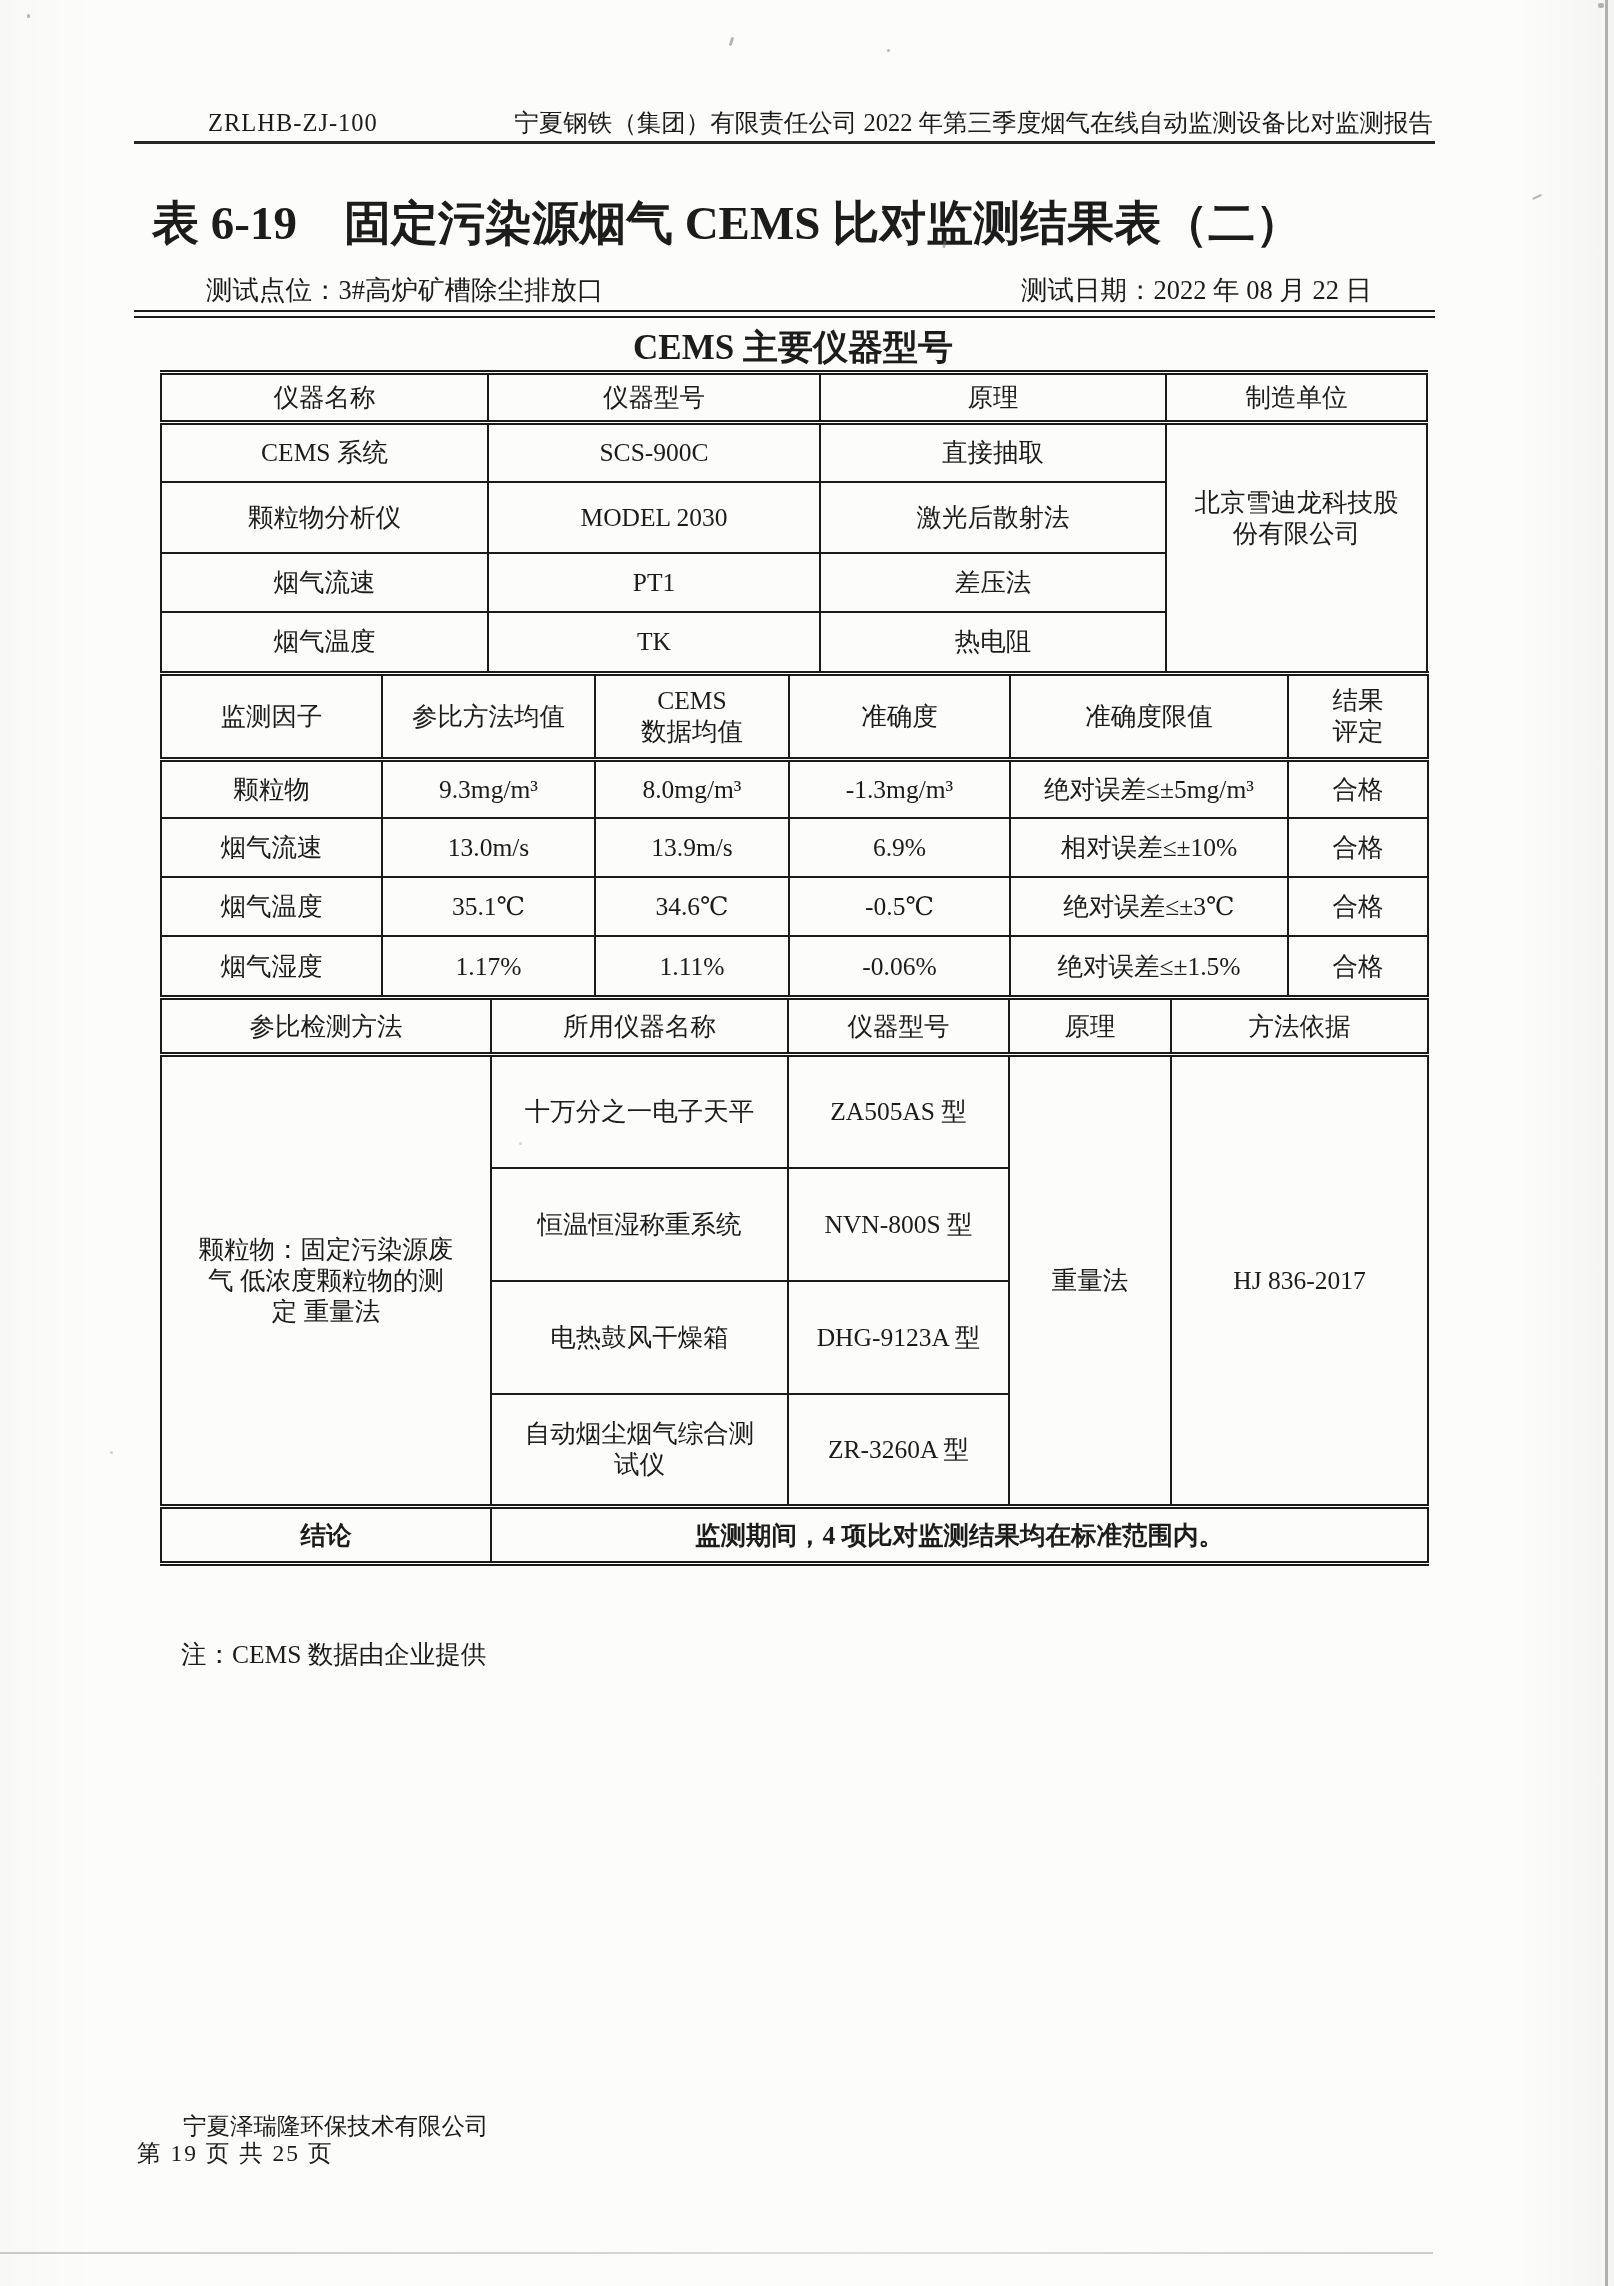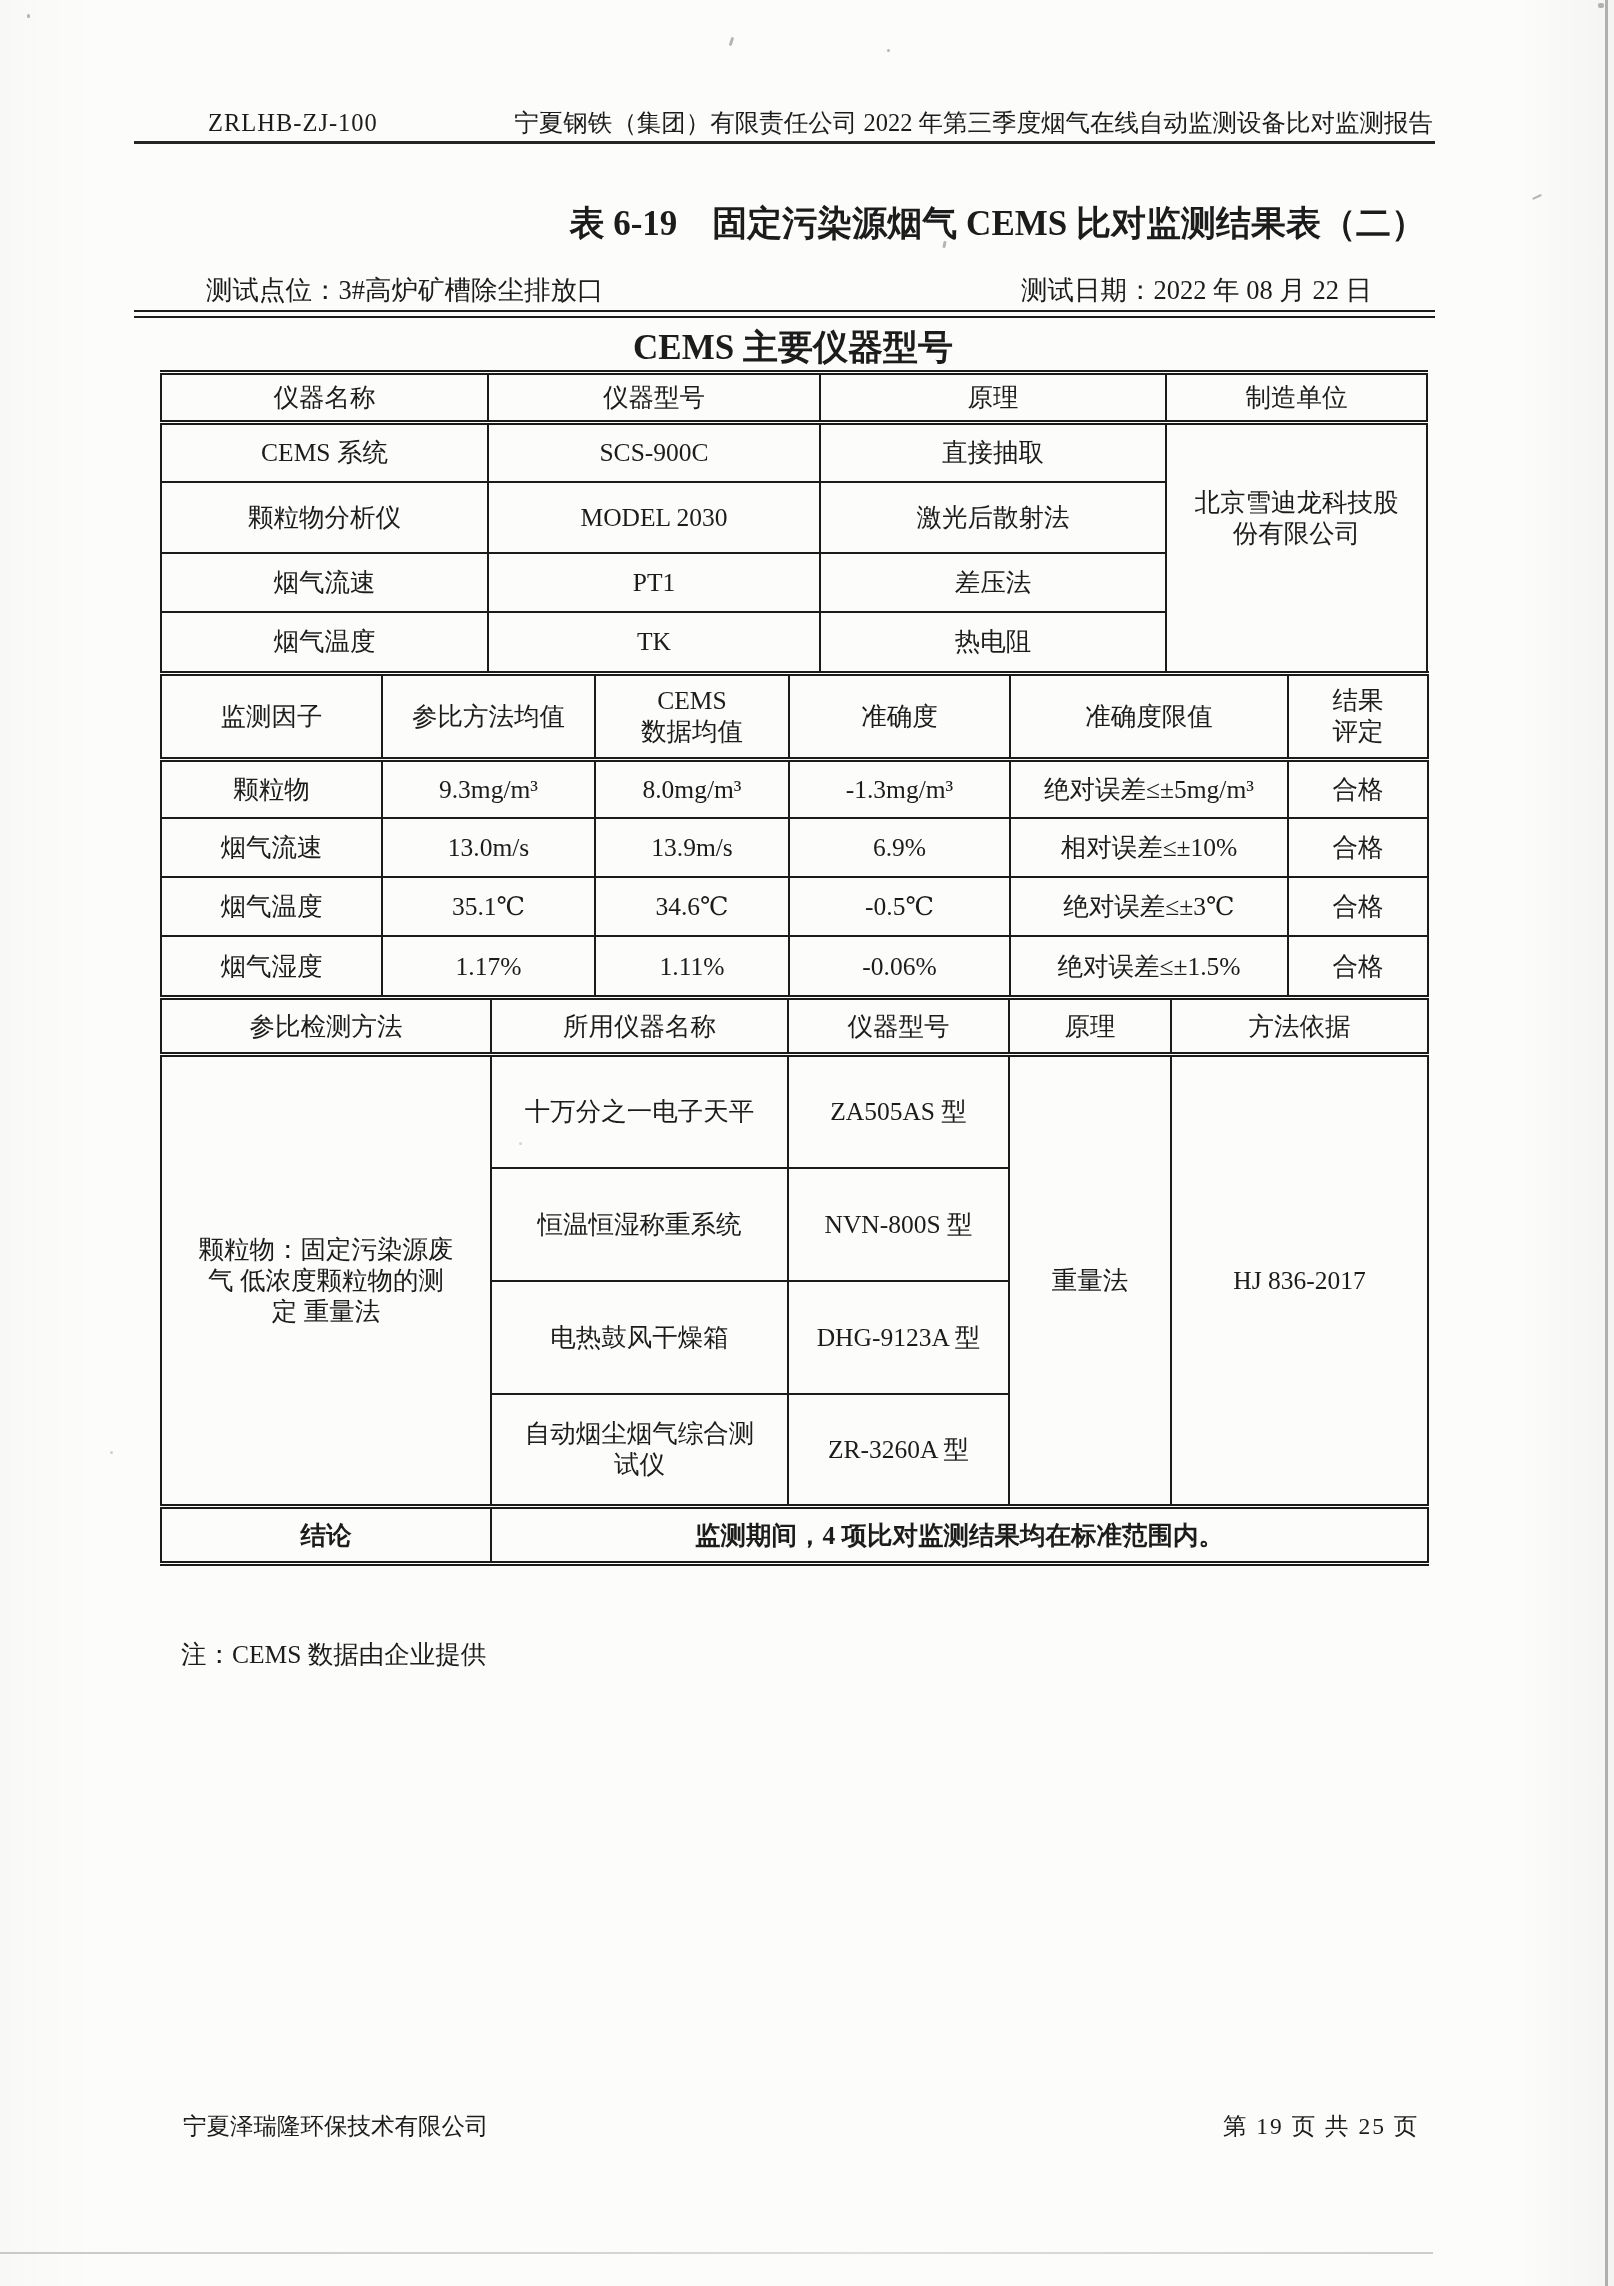--- a/index.html
+++ b/index.html
@@ -9,38 +9,38 @@
     font-family:"Liberation Serif","DejaVu Serif",serif;
     color:#1c1c1c;
   }
   .page{position:absolute;inset:0;
     background:linear-gradient(90deg, rgba(0,0,0,0.015) 0%, rgba(0,0,0,0) 6%, rgba(0,0,0,0) 94%, rgba(0,0,0,0.03) 100%);}
   
   .doc-header{position:absolute;top:108px;left:137px;width:1296px;display:flex;justify-content:space-between;align-items:flex-end;font-size:24.5px;line-height:29px;}
   .doc-header .code{margin-left:71px;letter-spacing:1px;}
   .header-rule{position:absolute;top:141px;left:134px;width:1301px;height:2.9px;background:#262626;}
   
-  .main-title{position:absolute;top:204px;left:160px;width:1266px;text-align:right;font-size:35px;font-weight:bold;line-height:39px;}
+  .main-title{position:absolute;top:204px;left:152px;width:1266px;text-align:left;font-size:47px;font-weight:bold;line-height:39px;}
   .meta-row{position:absolute;top:276px;left:137px;width:1296px;display:flex;justify-content:space-between;font-size:26.5px;font-weight:normal;line-height:29px;}
   .meta-row .meta-left{margin-left:69px;}
   .meta-row .meta-right{margin-right:61px;}
   .meta-rule{position:absolute;top:310px;left:134px;width:1301px;height:7.8px;border-top:2px solid #1d1d1d;border-bottom:2px solid #1d1d1d;box-sizing:border-box;}
   .section-heading{position:absolute;top:333px;left:160px;width:1266px;text-align:center;font-size:35px;font-weight:bold;line-height:29px;}
   
   .tables{position:absolute;top:370px;left:160px;width:1266px;}
   table.tbl{border-collapse:collapse;table-layout:fixed;width:1266px;}
   .tbl td{border:2px solid #1b1b1b;border-top-width:2.9px;border-bottom-width:2.9px;
     text-align:center;vertical-align:middle;font-size:25.5px;line-height:31px;
     white-space:pre-line;padding:0;overflow:hidden;}
   .tbl tr.hd td{border-top:5.9px double #1b1b1b;border-bottom:5.9px double #1b1b1b;}
   .tbl tr.last td{border-bottom:0;}
   .tbl tr.concl td{border-top:5.9px double #1b1b1b;border-bottom:5.9px double #1b1b1b;font-weight:bold;}
   
   .note{position:absolute;top:1639px;left:181px;font-size:25.5px;line-height:31px;}
-  .doc-footer{position:absolute;top:2113px;left:137px;width:1296px;display:flex;justify-content:space-between;font-size:23.5px;line-height:27.4px;}
+  .doc-footer{position:absolute;top:2113px;left:137px;width:1296px;display:flex;justify-content:space-between;font-size:23.5px;line-height:27.4px;flex-direction:column;}
   .doc-footer .company{margin-left:46px;}
   .doc-footer .page-num{margin-right:13.7px;letter-spacing:2px;}
   
   .scan-edge-right{position:absolute;top:0;left:1605px;width:2.9px;height:2287px;background:#b0b0af;}
   .scan-bottom-line{position:absolute;top:2252px;left:0;width:1433px;height:2px;
     background:linear-gradient(90deg,#bdbdbb 0%,#c9c9c7 40%,#d6d6d4 60%,#c2c2c0 100%);opacity:.8;}
   .speck{position:absolute;background:#7a7a78;border-radius:2px;opacity:.55;}
 </style>
 </head>
 <body>

